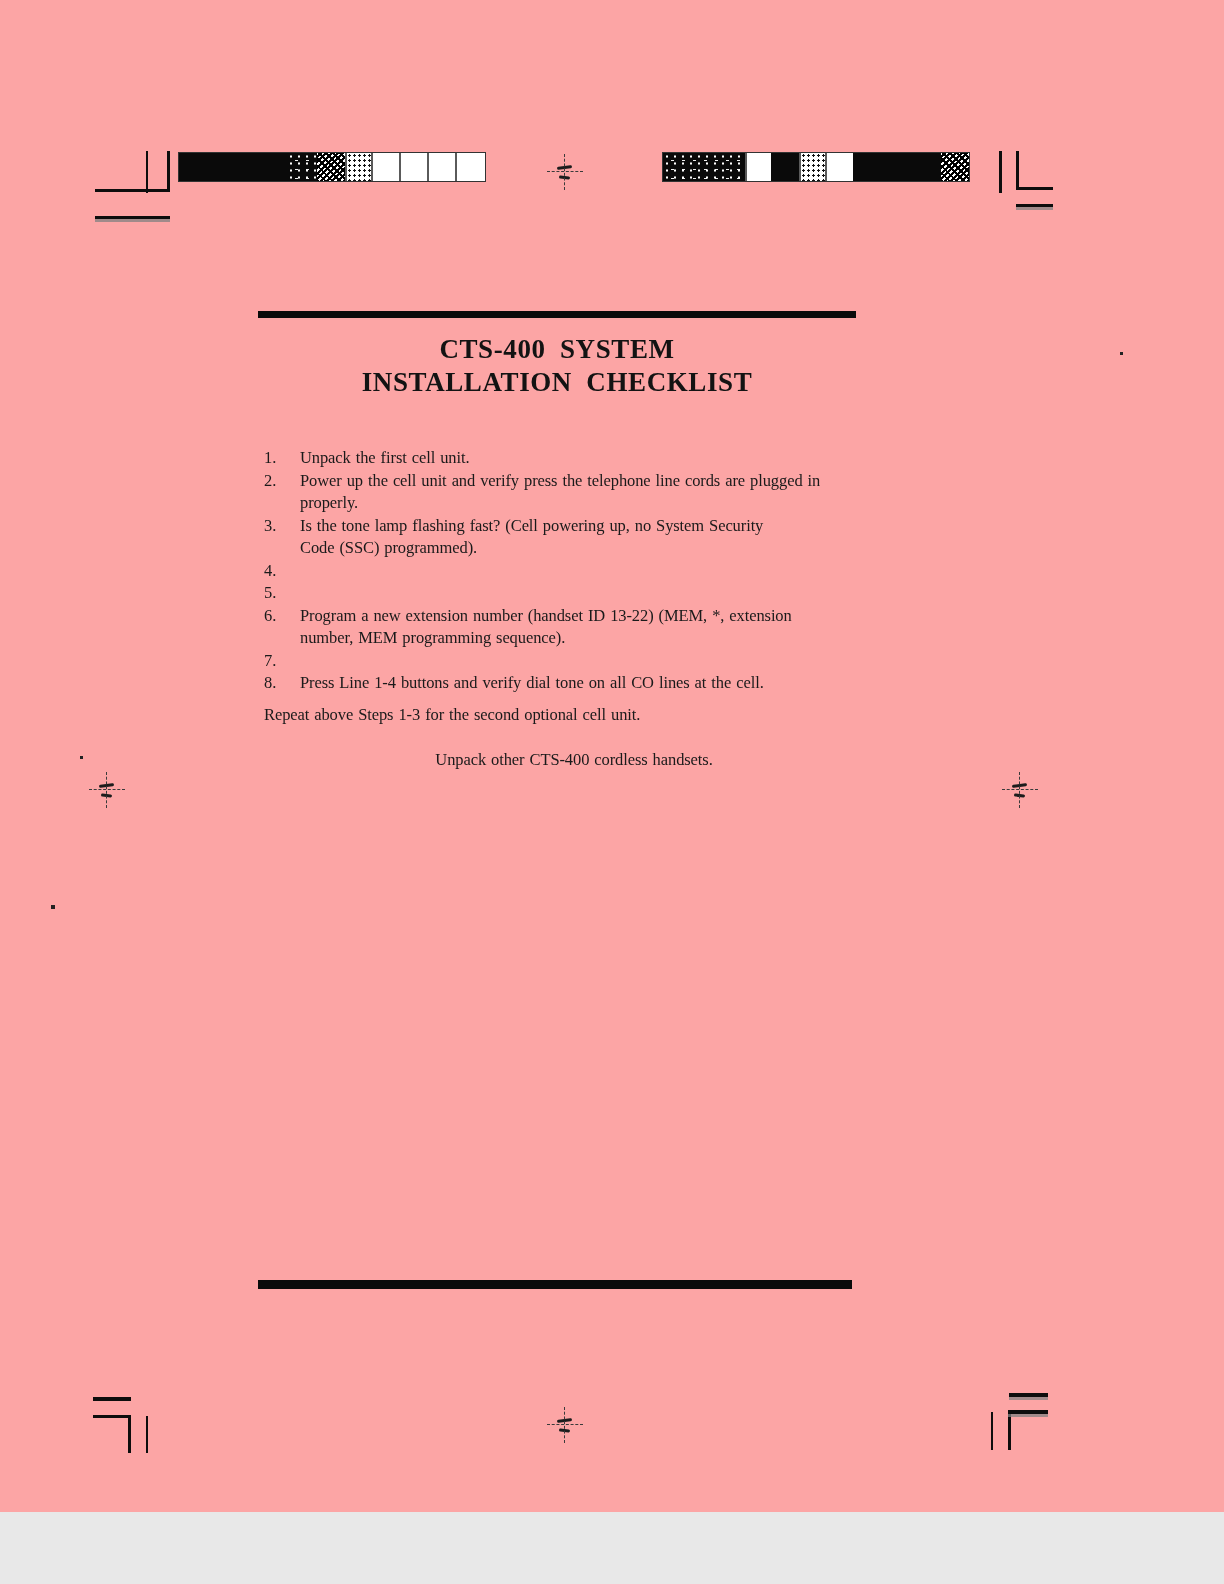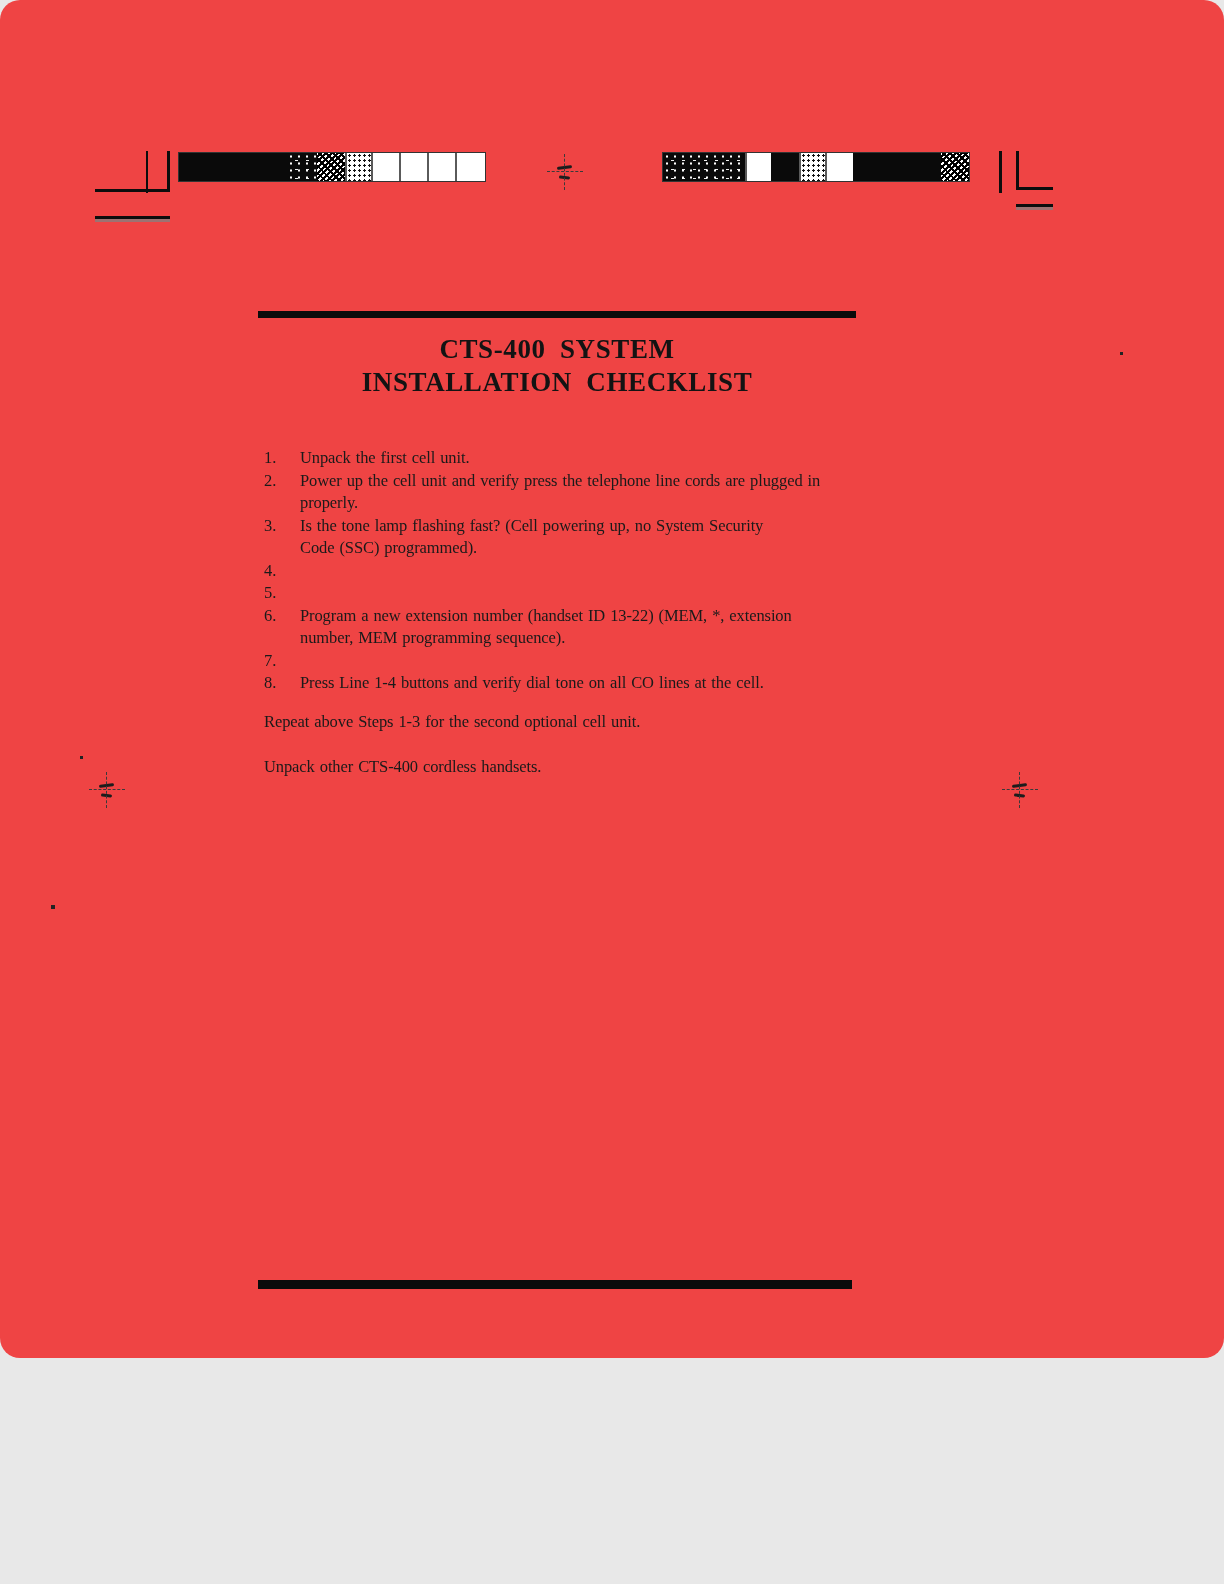--- a/index.html
+++ b/index.html
@@ -1,19 +1,19 @@
 <!DOCTYPE html>
 <html><head>
 <meta charset="utf-8">
 <style>
   html,body{margin:0;padding:0;background:#e8e8e8;}
   #page{
-    position:relative;width:1224px;height:1358px;background:#ef4444;
+    position:relative;width:1224px;height:1512px;background:#fca5a5;
     margin:0 auto;overflow:hidden;
-    font-family:"Liberation Serif", serif;color:#161616;border-radius:20px;
+    font-family:"Liberation Serif", serif;color:#161616;
   }
   .abs{position:absolute;}
   .ink{background:#0d0d0d;}
   .echo{box-shadow:0 3px 0 rgba(130,130,130,.75);}
 
   
   #rule-top{left:258px;top:311px;width:598px;height:7px;background:#0b0b0b;}
   #rule-bottom{left:258px;top:1280px;width:594px;height:9px;background:#0b0b0b;}
   #title-block{
     left:258px;top:333px;width:598px;text-align:center;
@@ -21,22 +21,22 @@
     letter-spacing:.6px;word-spacing:7px;color:#131313;
   }
 
   
   #checklist{left:264px;top:447px;width:620px;font-size:16.5px;line-height:22.5px;
     letter-spacing:-.1px;word-spacing:1px;color:#1a1a1a;}
   .li-row{display:flex;}
   .li-num{width:36px;flex:0 0 36px;}
   .li-text{white-space:pre-line;}
   .para{white-space:pre-line;}
-  #para-repeat{margin-top:16px;}
-  #para-unpack{margin-top:23px;}
+  #para-repeat{margin-top:9px;}
+  #para-unpack{margin-top:23px;text-align:center;}
 
   
   .calbar{display:flex;height:30px;border:1px solid #333;box-sizing:border-box;overflow:hidden;}
   #calbar-left{left:178px;top:152px;width:308px;}
   #calbar-right{left:662px;top:152px;width:308px;}
   .seg{height:100%;box-sizing:border-box;}
   .seg.black{background:#0a0a0a;}
   .seg.white{background:#fff;border-left:2px solid #5a5a5a;}
   .seg.sdark{background-color:#0a0a0a;
     background-image:radial-gradient(#fff 1.2px, transparent 1.3px),radial-gradient(#eee 1px, transparent 1.1px);

